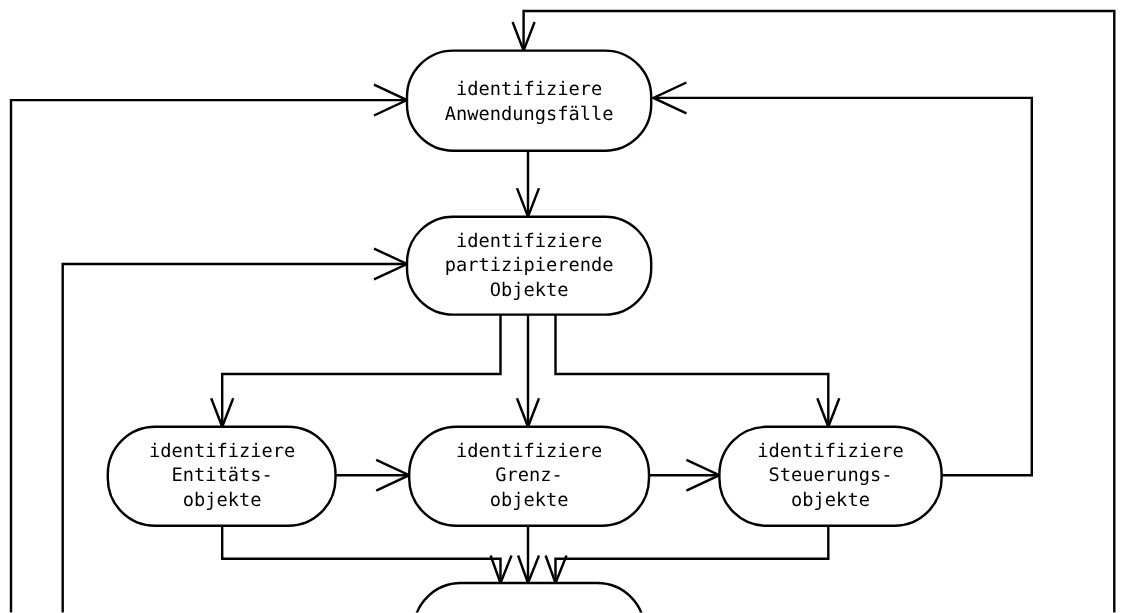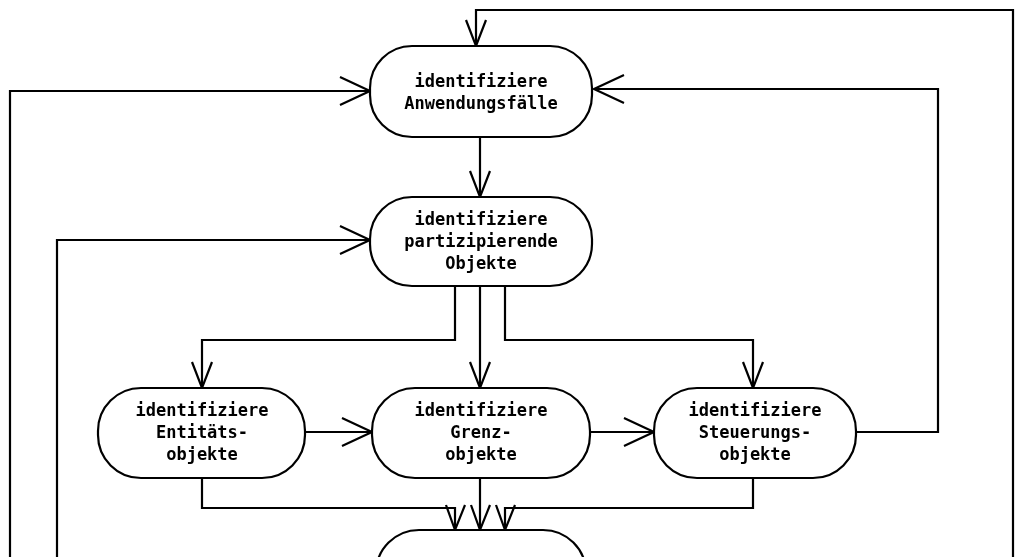--- a/index.html
+++ b/index.html
@@ -7,21 +7,20 @@
     padding: 0;
     background: #ffffff;
   }
   #diagram-root {
     position: relative;
     width: 1024px;
     height: 557px;
     background: #ffffff;
     overflow: hidden;
     font-family: "DejaVu Sans Mono", "Liberation Mono", monospace;
-    font-weight: bold;
   }
   #flow-svg {
     position: absolute;
     top: 0;
     left: 0;
     width: 1024px;
     height: 557px;
     display: block;
   }
   .node-shape {

